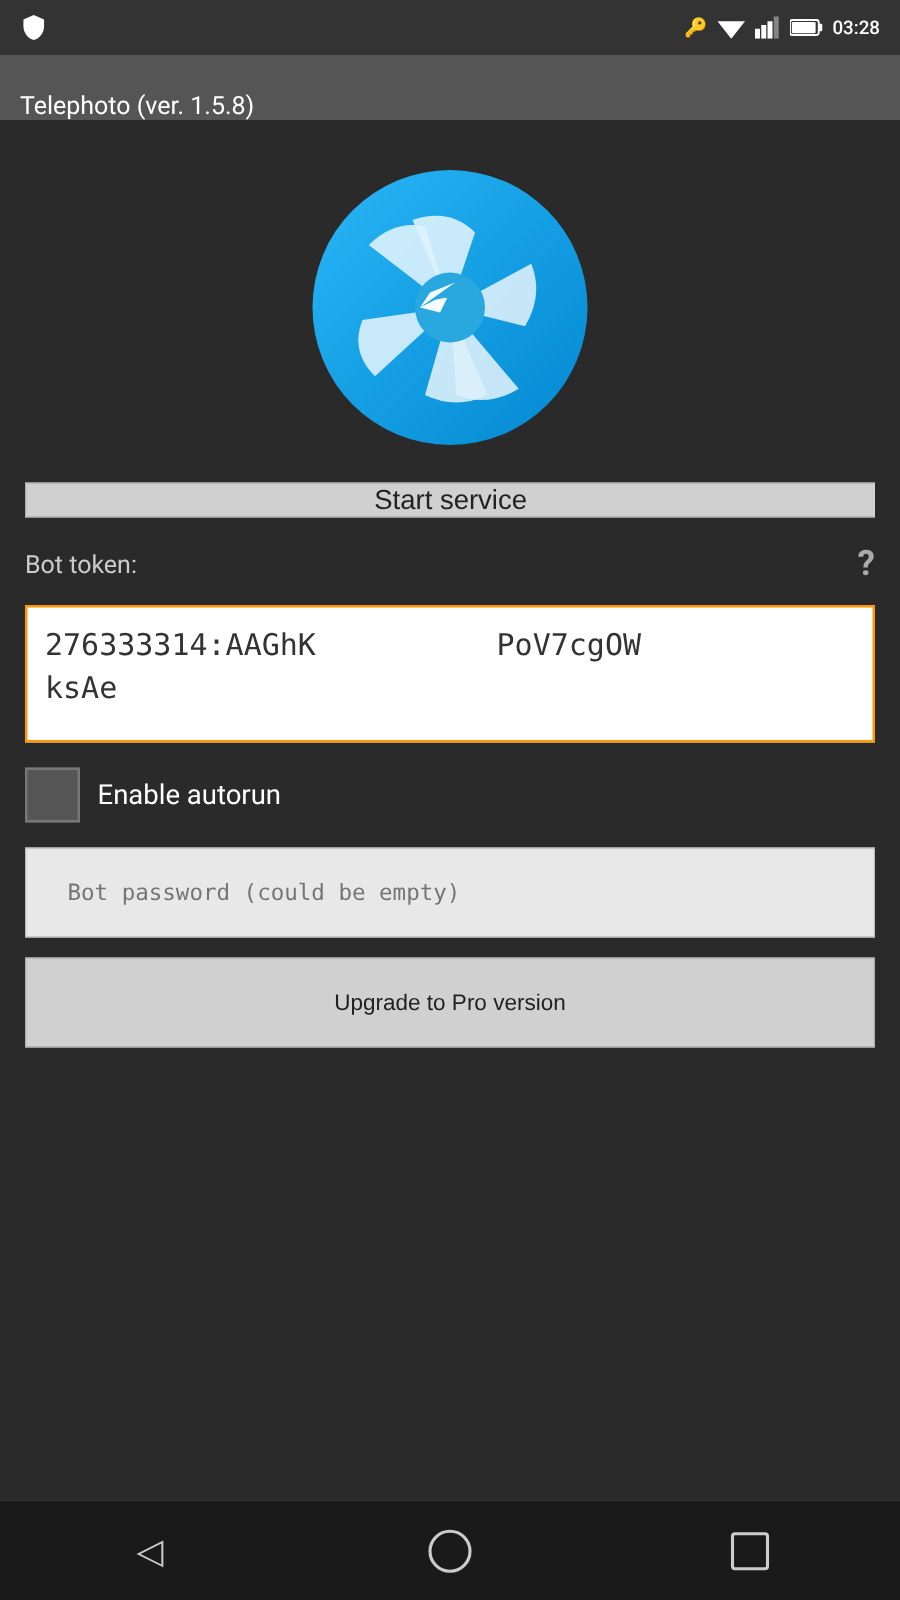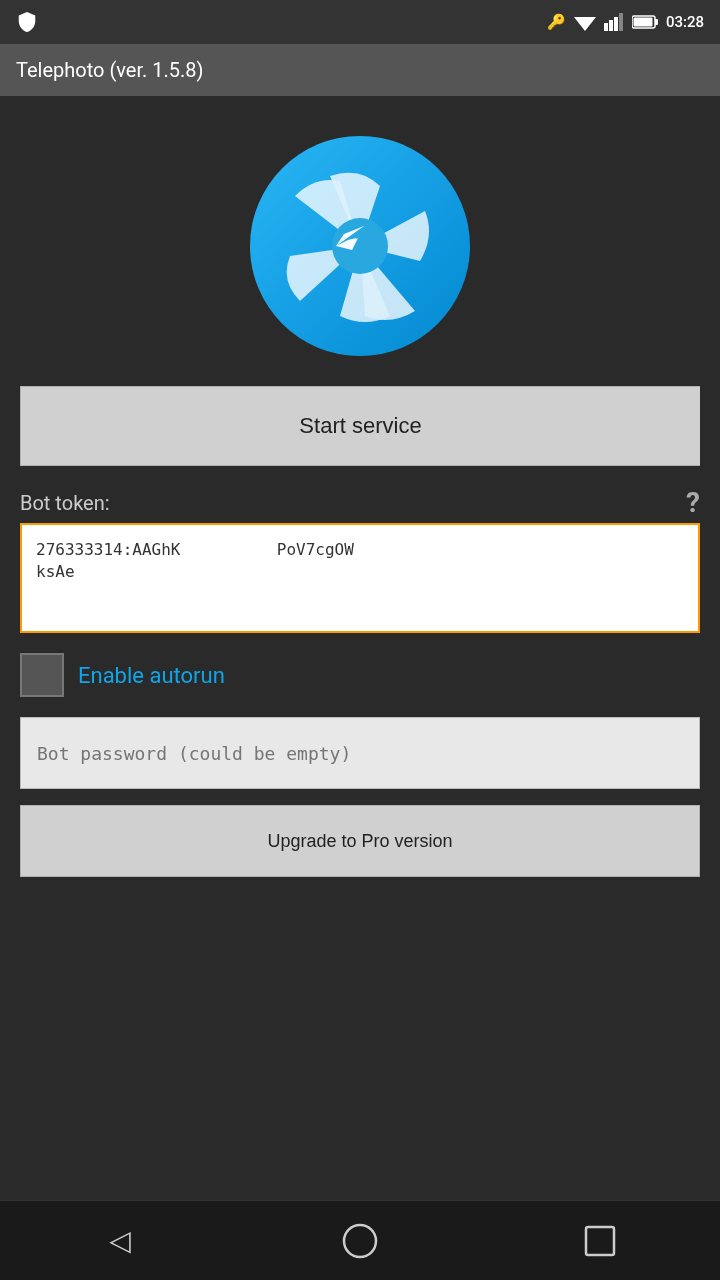--- a/index.html
+++ b/index.html
@@ -39,21 +39,21 @@
     .shield-icon-status {
       width: 22px;
       height: 22px;
     }
 
     
     .title-bar {
       background: #555;
       height: 52px;
       display: flex;
-      align-items: center;
+      align-items: flex-end;
       padding: 0 16px;
       flex-shrink: 0;
     }
     .title-bar-text {
       color: white;
       font-size: 20px;
       font-weight: 400;
     }
 
     
@@ -81,20 +81,21 @@
       position: relative;
       overflow: hidden;
     }
 
     
     .buttons-row {
       display: flex;
       width: 100%;
       gap: 0;
       margin-bottom: 20px;
+      flex-direction: column;
     }
     .service-btn {
       flex: 1;
       height: 80px;
       background: #d0d0d0;
       border: 1px solid #b0b0b0;
       font-size: 22px;
       color: #222;
       cursor: pointer;
       display: flex;
@@ -105,41 +106,41 @@
     .service-btn:first-child {
       border-right: none;
     }
 
     
     .bot-token-row {
       width: 100%;
       display: flex;
       align-items: center;
       justify-content: space-between;
-      margin-bottom: 4px;
+      margin-bottom: 17px;
     }
     .bot-token-label {
       color: #ccc;
       font-size: 20px;
     }
     .help-icon {
       color: #aaa;
       font-size: 28px;
       font-weight: bold;
       cursor: pointer;
     }
 
     
     .token-input {
       width: 100%;
       min-height: 110px;
       background: white;
       border: 2px solid #f90;
       padding: 14px;
-      font-size: 16px;
+      font-size: 24px;
       color: #333;
       font-family: monospace;
       resize: none;
       outline: none;
       line-height: 1.4;
       margin-bottom: 20px;
     }
 
     
     .checkbox-row {
@@ -151,31 +152,31 @@
     }
     .checkbox-box {
       width: 44px;
       height: 44px;
       background: #555;
       border: 2px solid #777;
       flex-shrink: 0;
       cursor: pointer;
     }
     .checkbox-label {
-      color: #0ea5e9;
+      color: #ffffff;
       font-size: 22px;
     }
 
     
     .password-input {
       width: 100%;
       height: 72px;
       background: #e8e8e8;
       border: 1px solid #bbb;
-      padding: 0 16px;
+      padding: 0 33px;
       font-size: 18px;
       color: #0f172a;
       font-family: monospace;
       outline: none;
       margin-bottom: 16px;
     }
 
     
     .upgrade-btn {
       width: 100%;

